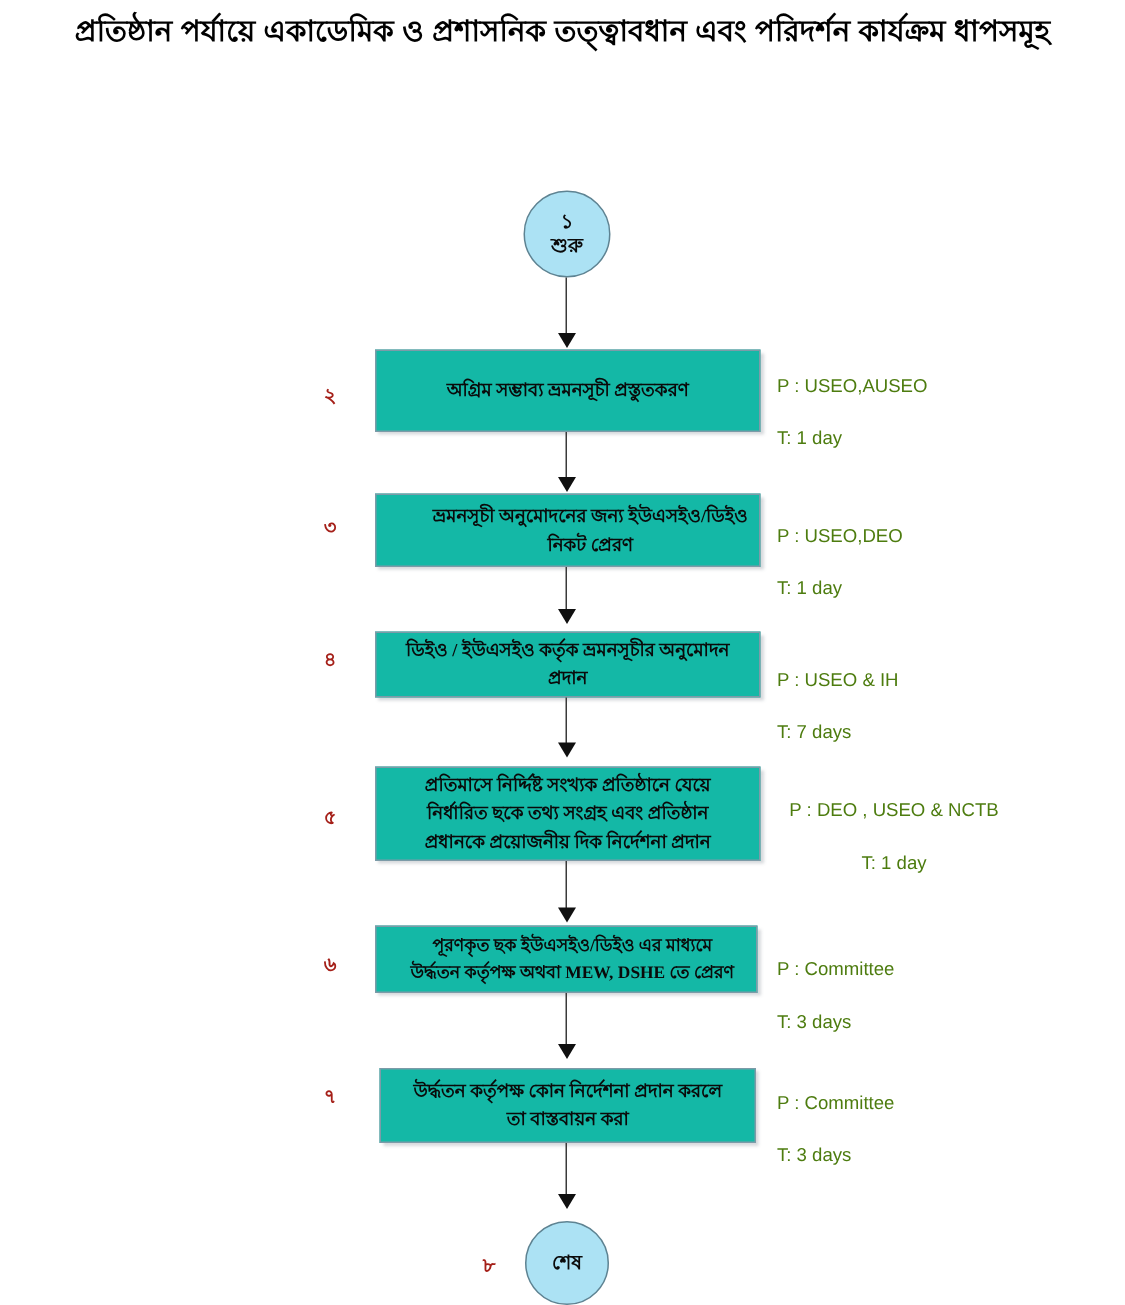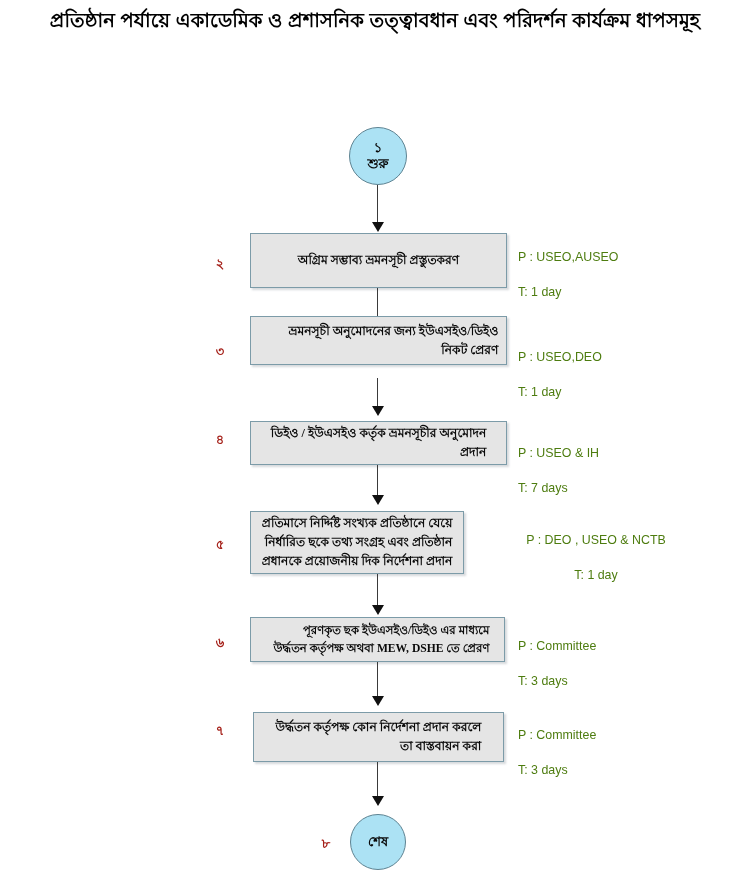--- a/index.html
+++ b/index.html
@@ -30,27 +30,27 @@
   .flow {
     position: absolute;
     left: 0;
     top: 0;
     width: 750px;
     height: 870px;
   }
   .node-box {
     position: absolute;
     box-sizing: border-box;
-    background: #e5e5e5;
+    background: #14b8a6;
     border: 1px solid #7C9BA8;
     box-shadow: 2px 2px 2px rgba(120,130,140,0.30);
     display: flex;
     align-items: center;
     justify-content: center;
-    text-align: right;
+    text-align: center;
     font-family: "Liberation Serif", serif;
     font-size: 12.2px;
     font-weight: bold;
     color: #0a0a0a;
     line-height: 1.55;
     padding: 2px 6px;
   }
   .node-circle {
     position: absolute;
     box-sizing: border-box;
@@ -130,21 +130,21 @@
   </div>
   <div class="side-label" style="left:518px; top:231px; width:160px;">
     <span class="p-line">P : USEO,AUSEO</span>
     <span class="t-line">T: 1 day</span>
   </div>
 
   <div class="connector" style="left:377px; top:288px; height:38px;"></div>
   <div class="arrowhead" style="left:372px; top:318px;"></div>
 
   <div class="step-num" style="left:208px; top:342px;">৩</div>
-  <div class="node-box" style="left:250px; top:316px; width:257px; height:49px;padding-left:36px;">
+  <div class="node-box" style="left:250px; top:329px; width:257px; height:49px;padding-left:36px;">
     <div>
       <span class="box-line">ভ্রমনসূচী অনুমোদনের জন্য ইউএসইও/ডিইও</span>
       <span class="box-line">নিকট  প্রেরণ</span>
     </div>
   </div>
   <div class="side-label" style="left:518px; top:331px; width:150px;">
     <span class="p-line">P : USEO,DEO</span>
     <span class="t-line">T: 1 day</span>
   </div>
 
@@ -160,21 +160,21 @@
   </div>
   <div class="side-label" style="left:518px; top:427px; width:150px;">
     <span class="p-line">P : USEO &amp; IH</span>
     <span class="t-line">T: 7 days</span>
   </div>
 
   <div class="connector" style="left:377px; top:465px; height:37px;"></div>
   <div class="arrowhead" style="left:372px; top:495px;"></div>
 
   <div class="step-num" style="left:208px; top:535px;">৫</div>
-  <div class="node-box" style="left:250px; top:511px; width:214px; height:63px;">
+  <div class="node-box" style="left:250px; top:511px; width:257px; height:63px;">
     <div>
       <span class="box-line">প্রতিমাসে নির্দ্দিষ্ট সংখ্যক প্রতিষ্ঠানে যেয়ে</span>
       <span class="box-line">নির্ধারিত ছকে তথ্য সংগ্রহ এবং প্রতিষ্ঠান</span>
       <span class="box-line">প্রধানকে প্রয়োজনীয় দিক নির্দেশনা প্রদান</span>
     </div>
   </div>
   <div class="side-label" style="left:516px; top:514px; width:160px; text-align:center;">
     <span class="p-line" style="text-align:center;">P : DEO , USEO &amp; NCTB</span>
     <span class="t-line">T: 1 day</span>
   </div>

